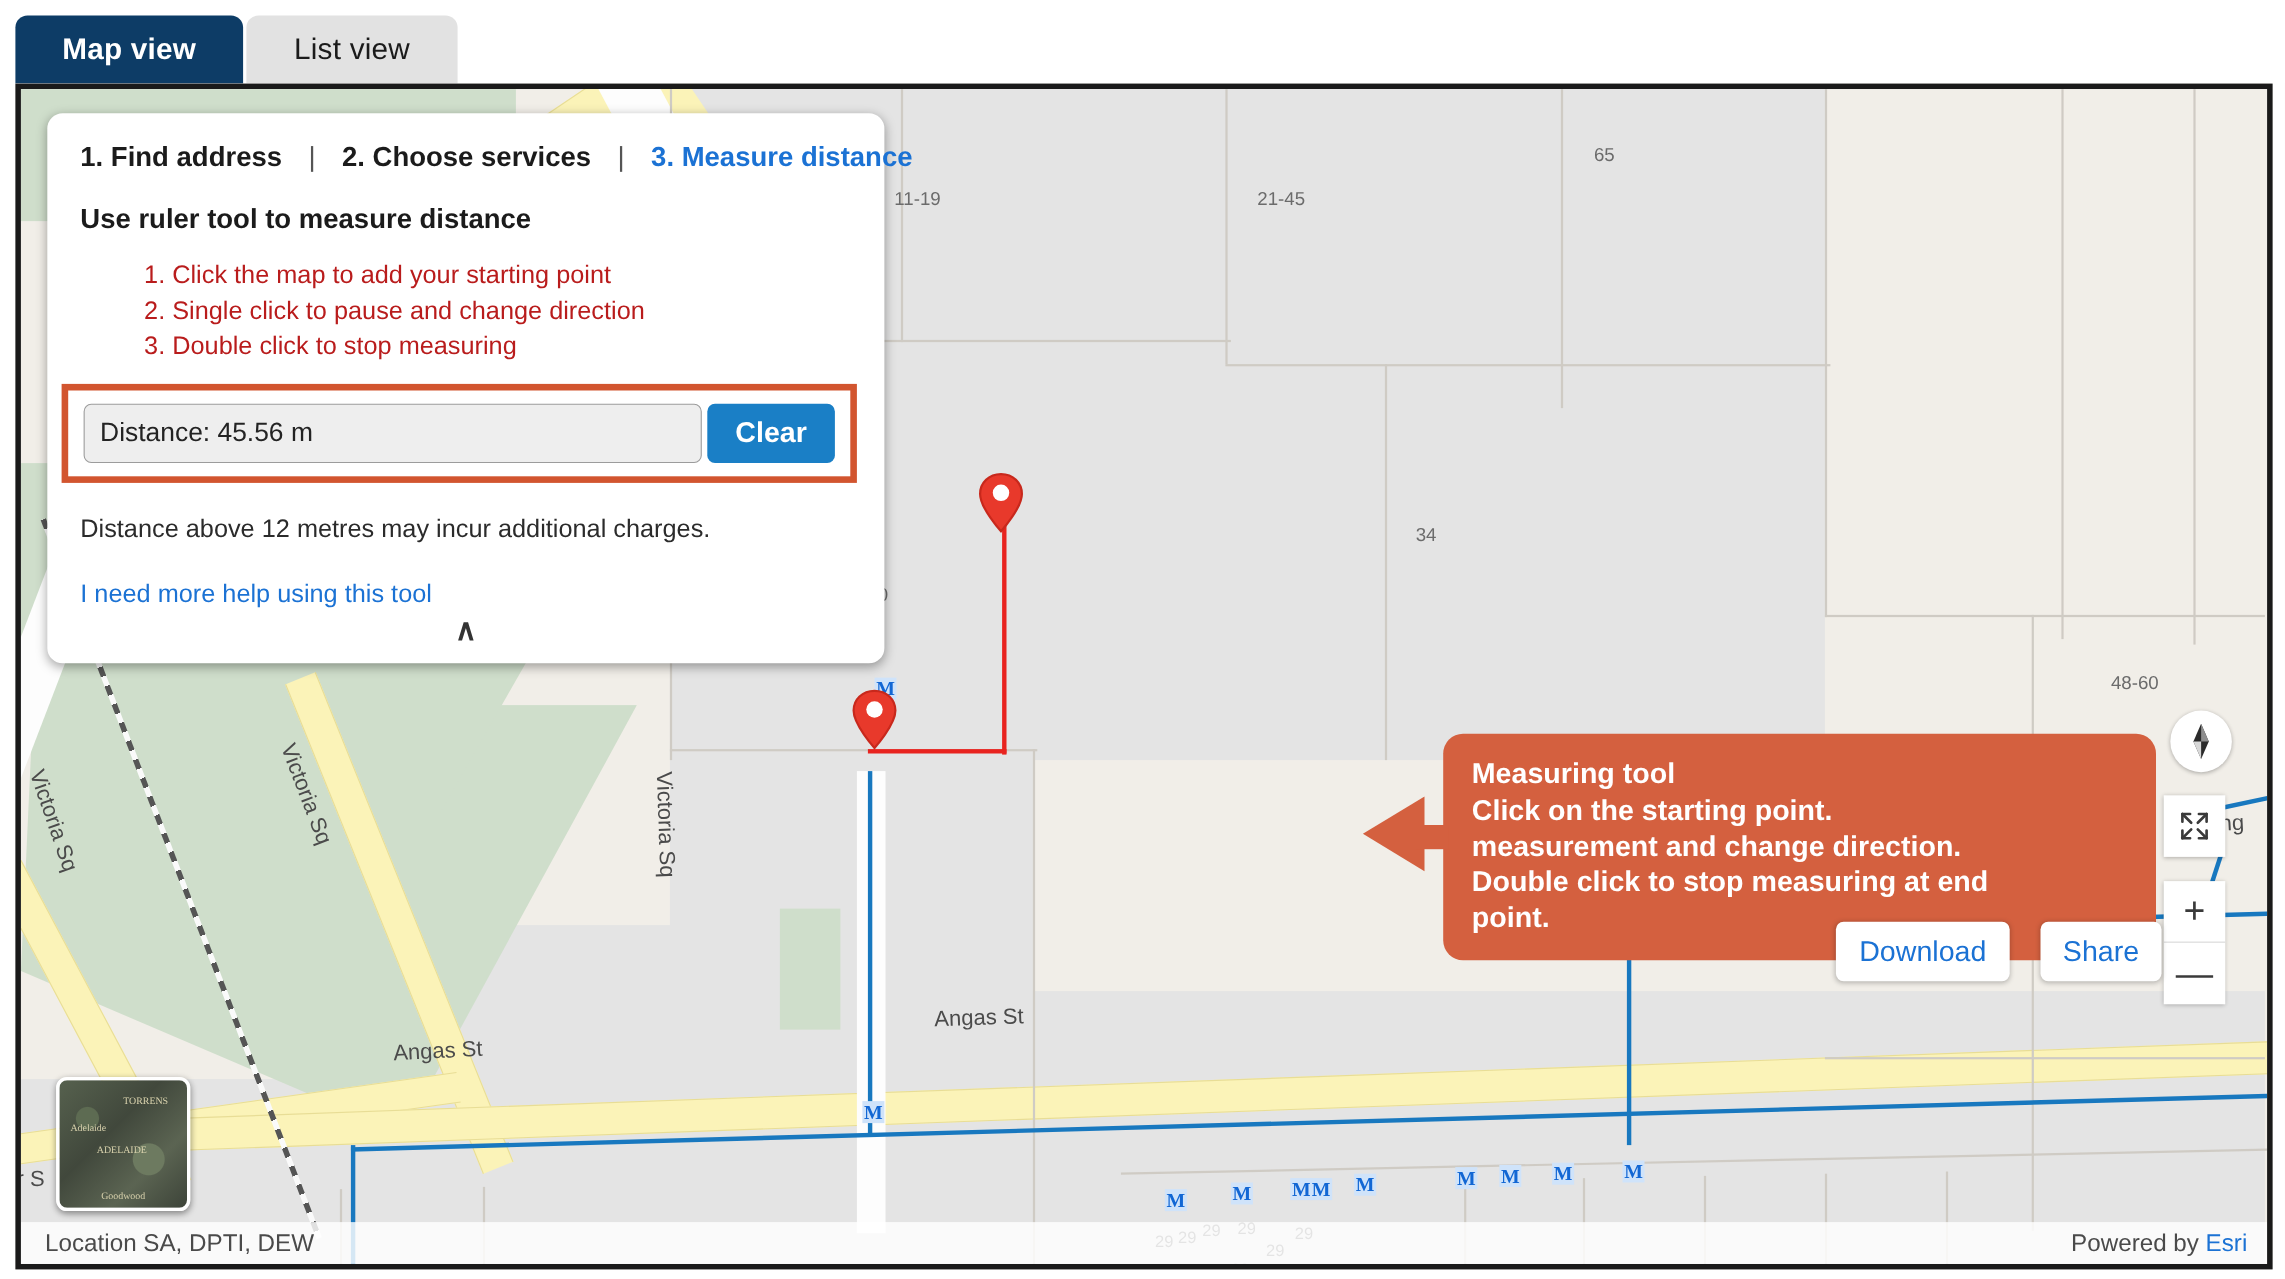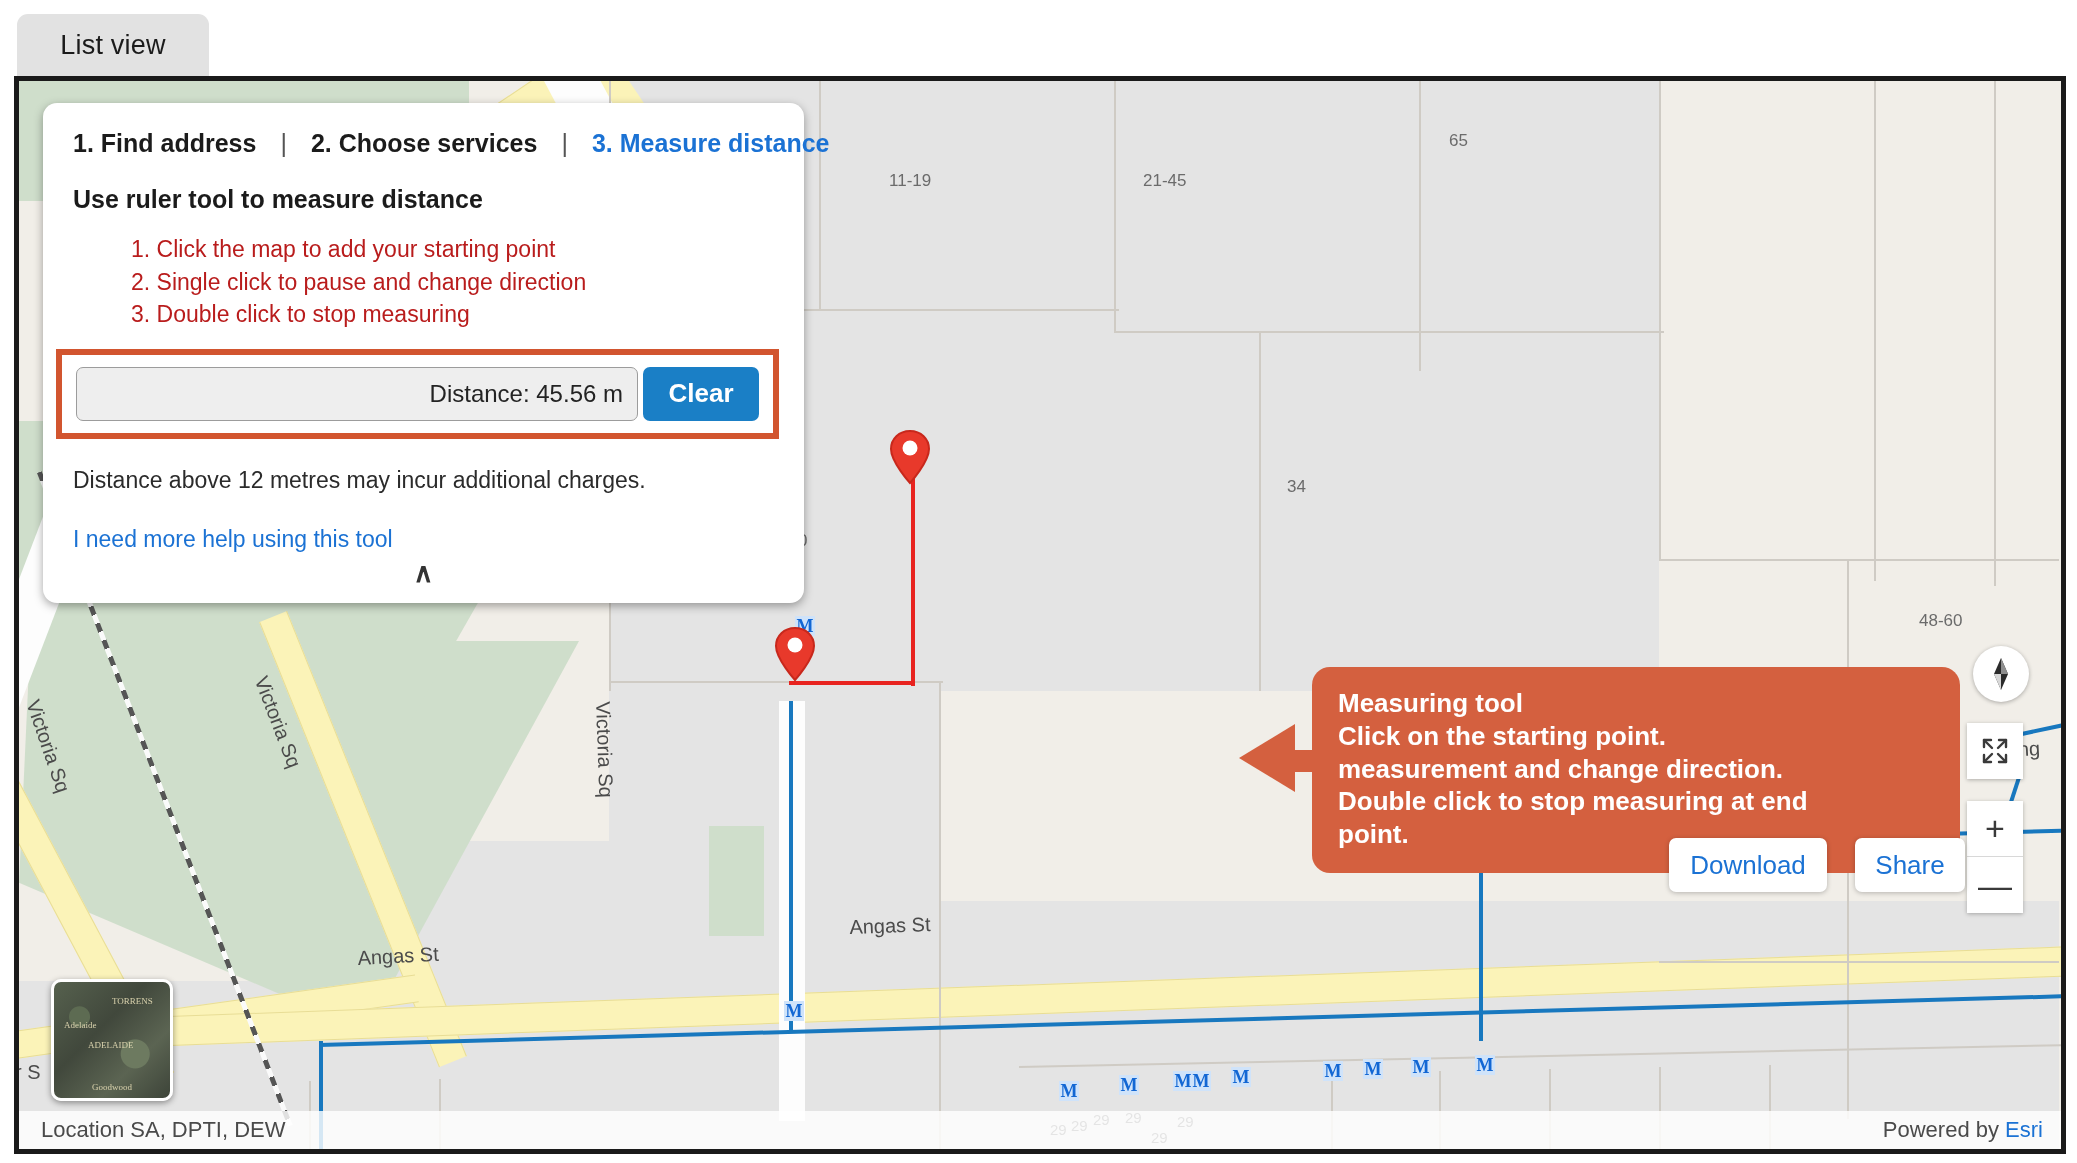--- a/index.html
+++ b/index.html
@@ -108,21 +108,20 @@
   }
   #distance-input {
     flex: 1; height: 54px;
     background: #eeeeee;
     border: 1px solid #9c9c9c;
     border-radius: 7px;
     font-size: 24px;
     color: #232323;
     padding: 0 14px;
     font-family: "Liberation Sans", sans-serif;
-    text-align: right;
   }
   #clear-button {
     margin-left: 5px;
     width: 116px; height: 54px;
     background: #1a7fc6;
     color: #ffffff;
     border: none; border-radius: 7px;
     font-size: 26px; font-weight: bold;
     cursor: pointer;
     font-family: "Liberation Sans", sans-serif;
@@ -231,20 +230,21 @@
     padding: 0 18px 0 22px;
     font-size: 22px; color: #4a4a4a;
   }
   #esri-link { color: #1b72d4; cursor: pointer; }
   #powered-by { white-space: pre; }
 </style>
 </head>
 <body>
 
 <div id="tab-bar">
+  <div class="tab active">Map view</div>
   <div class="tab inactive">List view</div>
 </div>
 
 <div id="map-frame">
 
   <div id="map-canvas">
 
     <div class="parcel-light" style="left:0;top:0;width:2042px;height:1068px;"></div>
 
     <div class="parcel-gray" style="left:590px;top:0;width:1050px;height:610px;"></div>
@@ -298,21 +298,21 @@
     <div class="pipe-blue" style="left:736px;top:60px;width:4px;height:390px;"></div>
     <div class="pipe-blue" style="left:770px;top:620px;width:4px;height:330px;"></div>
     <div class="pipe-blue" style="left:1460px;top:700px;width:4px;height:260px;"></div>
     <div class="pipe-blue" style="left:300px;top:962px;width:1750px;height:4px;transform:rotate(-1.6deg);transform-origin:left top;"></div>
     <div class="pipe-blue" style="left:300px;top:960px;width:4px;height:120px;"></div>
     <div class="pipe-blue" style="left:2000px;top:690px;width:4px;height:80px;transform:rotate(18deg);transform-origin:left top;"></div>
     <div class="pipe-blue" style="left:1960px;top:660px;width:120px;height:4px;transform:rotate(-12deg);transform-origin:left top;"></div>
     <div class="pipe-blue" style="left:1600px;top:760px;width:460px;height:4px;transform:rotate(-1.6deg);transform-origin:left top;"></div>
 
     <span class="map-label parcel-num" style="left:661px;top:102px;">222-240</span>
-    <span class="map-label parcel-num" style="left:870px;top:90px;">11-19</span>
+    <span class="map-label parcel-num" style="left:794px;top:90px;">11-19</span>
     <span class="map-label parcel-num" style="left:1124px;top:90px;">21-45</span>
     <span class="map-label parcel-num" style="left:1430px;top:50px;">65</span>
     <span class="map-label parcel-num" style="left:760px;top:450px;">250</span>
     <span class="map-label parcel-num" style="left:1268px;top:396px;">34</span>
     <span class="map-label parcel-num" style="left:1900px;top:530px;">48-60</span>
 
     <span class="map-label parcel-num" style="left:1031px;top:1040px;font-size:15px;">29</span>
     <span class="map-label parcel-num" style="left:1052px;top:1036px;font-size:15px;">29</span>
     <span class="map-label parcel-num" style="left:1074px;top:1030px;font-size:15px;">29</span>
     <span class="map-label parcel-num" style="left:1106px;top:1028px;font-size:15px;">29</span>

